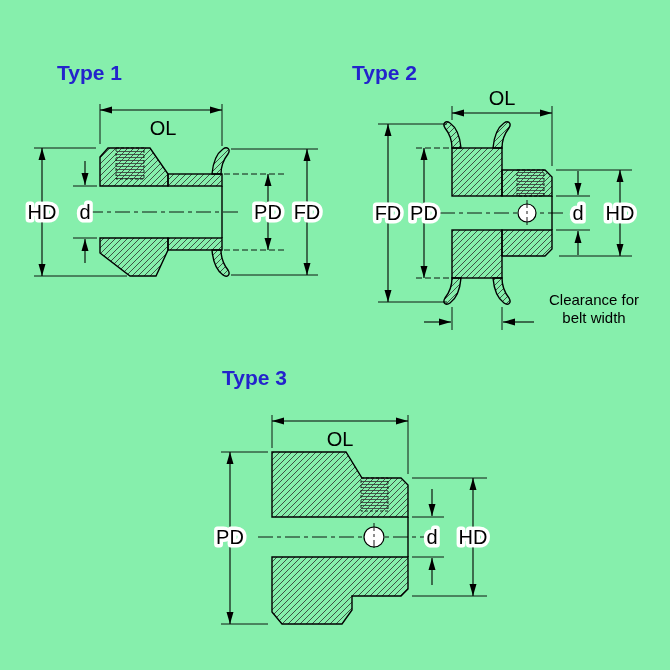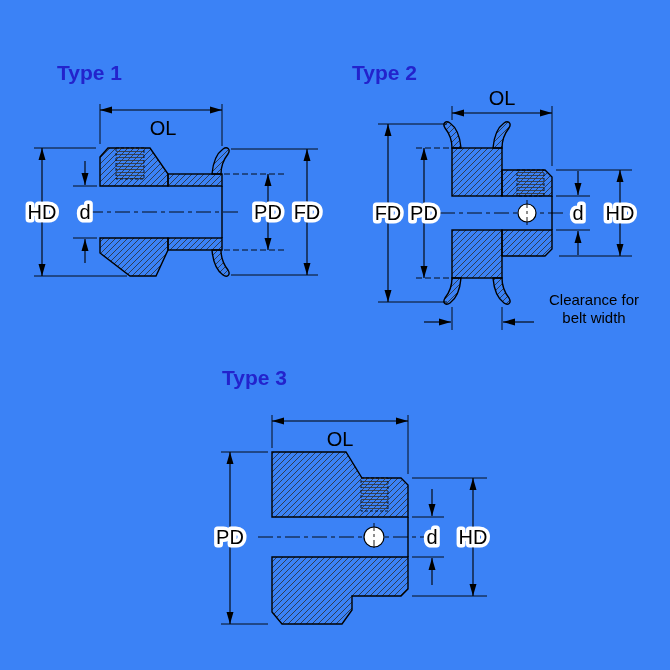--- a/index.html
+++ b/index.html
@@ -1,16 +1,16 @@
 <!DOCTYPE html>
 <html><head>
 <meta charset="utf-8">
 <style>
   html,body{margin:0;padding:0;background:#ffffff;}
-  .page{position:relative;width:670px;height:670px;background:#3b82f6;overflow:hidden;
+  .page{position:relative;width:670px;height:670px;background:#86efac;overflow:hidden;
         font-family:"Liberation Sans",sans-serif;}
   svg{display:block;}
   .fig-title{font-size:21px;font-weight:bold;font-family:"Liberation Sans",sans-serif;}
   .dim-label{font-size:20px;fill:#000;text-anchor:middle;dominant-baseline:central;
              stroke:#fff;stroke-width:7px;paint-order:stroke;stroke-linejoin:round;
              font-family:"Liberation Sans",sans-serif;}
   .dim-label-plain{font-size:20px;fill:#000;text-anchor:middle;dominant-baseline:central;
              font-family:"Liberation Sans",sans-serif;}
   .note-label{font-size:15px;fill:#000;text-anchor:middle;dominant-baseline:central;
              font-family:"Liberation Sans",sans-serif;}

